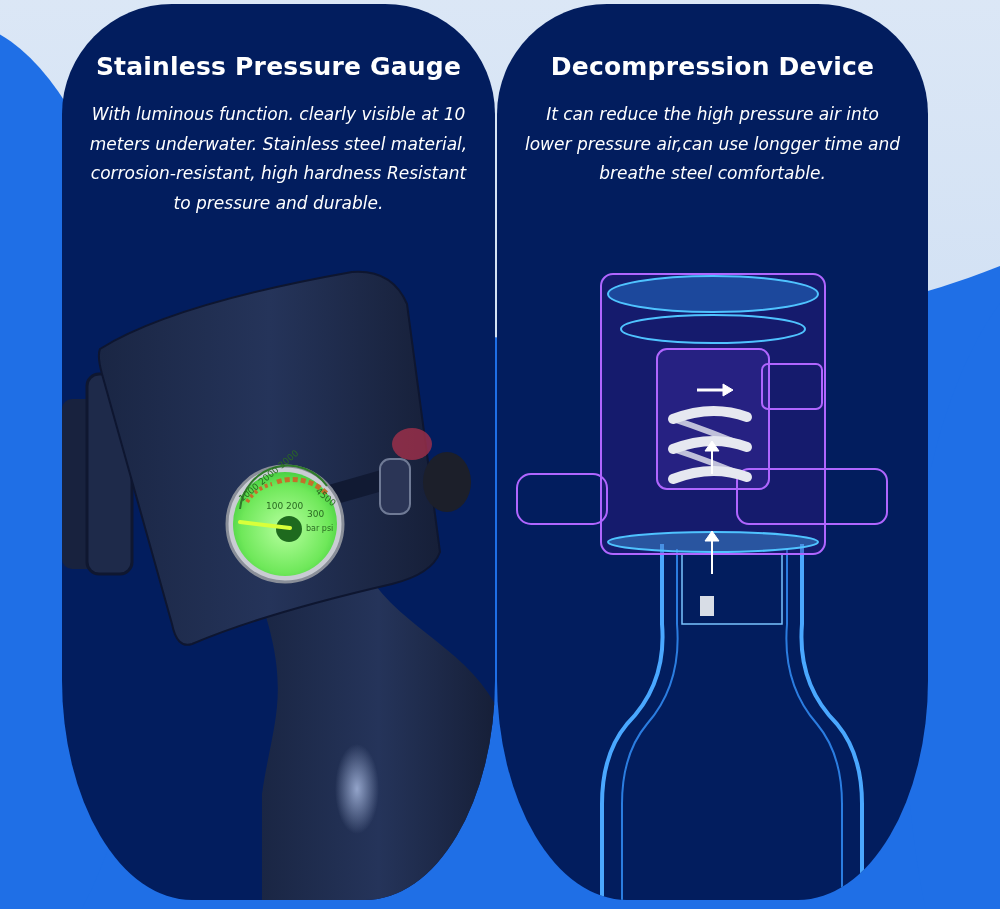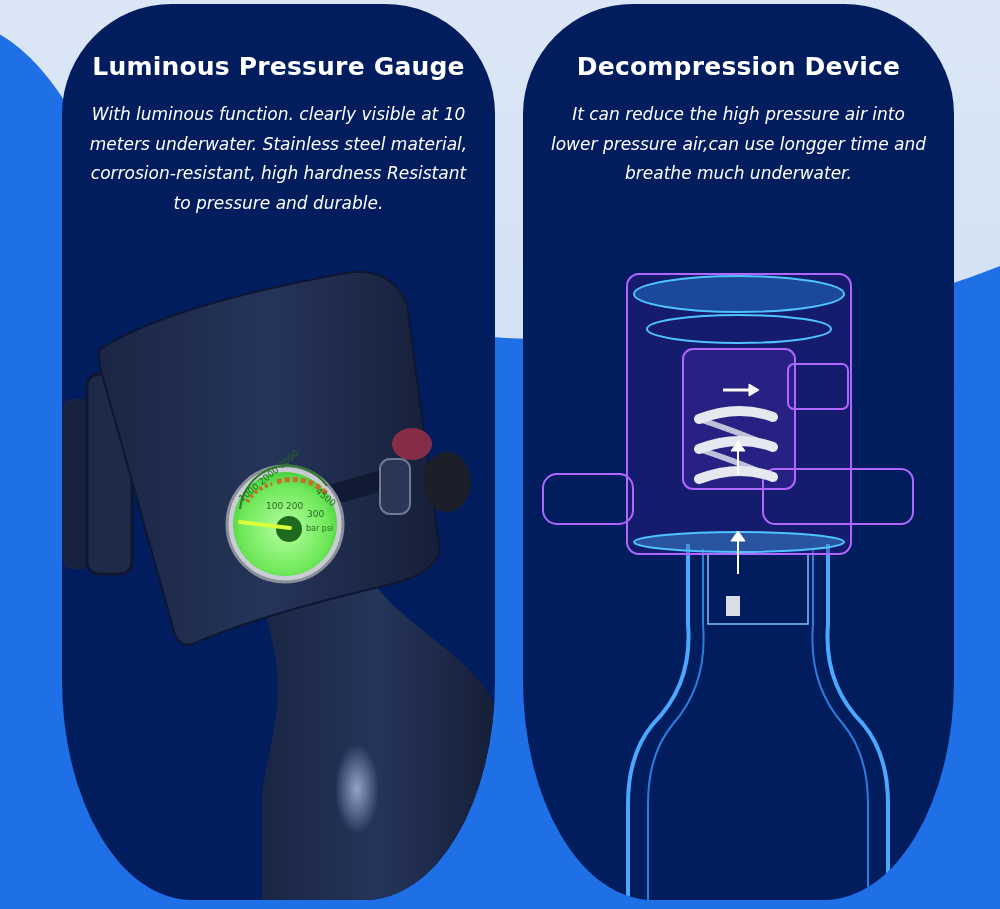--- a/index.html
+++ b/index.html
@@ -27,21 +27,21 @@
       background: #1f6fe6;
     }
     .card {
       position: absolute; top: 4px;
       height: 896px;
       background: #021d5e;
       border-radius: 110px 110px 130px 130px / 110px 110px 220px 220px;
       overflow: hidden;
     }
     .card-left  { left: 62px;  width: 433px; }
-    .card-right { left: 523px; width: 431px; }
+    .card-right { left: 497px; width: 431px; }
     .card-title {
       position: absolute; top: 48px; left: 0; right: 0;
       text-align: center; color: #ffffff;
       font-size: 25px; letter-spacing: 0.2px;
     }
     .card-desc {
       position: absolute; top: 96px; left: 24px; right: 24px;
       text-align: center; color: #ffffff;
       font-size: 17px; line-height: 29.5px; font-style: italic;
     }
@@ -95,21 +95,21 @@
       <path d="M185 498 A40 40 0 0 1 210 480" fill="none" stroke="#c4702a" stroke-width="4" stroke-dasharray="3 3"></path>
       <circle cx="227" cy="525" r="13" fill="#1e6a1e"></circle>
       <line x1="178" y1="518" x2="228" y2="524" stroke="#d8ff3a" stroke-width="4" stroke-linecap="round"></line>
       <text x="180" y="498" font-size="9" fill="#2a6a22" font-family="DejaVu Sans, sans-serif" transform="rotate(-40 180 498)">1000 2000 3000</text>
       <text x="253" y="488" font-size="9" fill="#2a6a22" font-family="DejaVu Sans, sans-serif" transform="rotate(40 253 488)">4500</text>
       <text x="204" y="505" font-size="9" fill="#2a6a22" font-family="DejaVu Sans, sans-serif">100 200</text>
       <text x="245" y="513" font-size="9" fill="#2a6a22" font-family="DejaVu Sans, sans-serif">300</text>
       <text x="244" y="527" font-size="8" fill="#2a6a22" font-family="DejaVu Sans, sans-serif">bar psi</text>
     </g>
   </svg>
-  <h2 class="card-title">Luminous Pressure Gauge</h2>
+  <h2 class="card-title">Stainless Pressure Gauge</h2>
   <p class="card-desc">With luminous function. clearly visible at 10 meters underwater. Stainless steel material, corrosion-resistant, high hardness Resistant to pressure and durable.</p>
 </section>
 
 <section class="card card-right">
   <svg class="illustration" viewBox="0 0 431 896" preserveAspectRatio="none">
     <defs>
       <linearGradient id="bottleGrad" x1="0" x2="1">
         <stop offset="0" stop-color="#3a8ff0"></stop>
         <stop offset="0.12" stop-color="#062a7a"></stop>
         <stop offset="0.88" stop-color="#062a7a"></stop>
@@ -143,14 +143,14 @@
     <g fill="#ffffff" stroke="#ffffff">
       <line x1="215" y1="470" x2="215" y2="445" stroke-width="2"></line>
       <polygon points="208,447 222,447 215,437"></polygon>
       <line x1="215" y1="570" x2="215" y2="535" stroke-width="2"></line>
       <polygon points="208,537 222,537 215,527"></polygon>
       <line x1="200" y1="386" x2="228" y2="386" stroke-width="3"></line>
       <polygon points="226,380 226,392 236,386"></polygon>
     </g>
   </svg>
   <h2 class="card-title">Decompression Device</h2>
-  <p class="card-desc">It can reduce the high pressure air into lower pressure air,can use longger time and breathe much underwater.</p>
+  <p class="card-desc">It can reduce the high pressure air into lower pressure air,can use longger time and breathe steel comfortable.</p>
 </section>
 
 </body></html>

